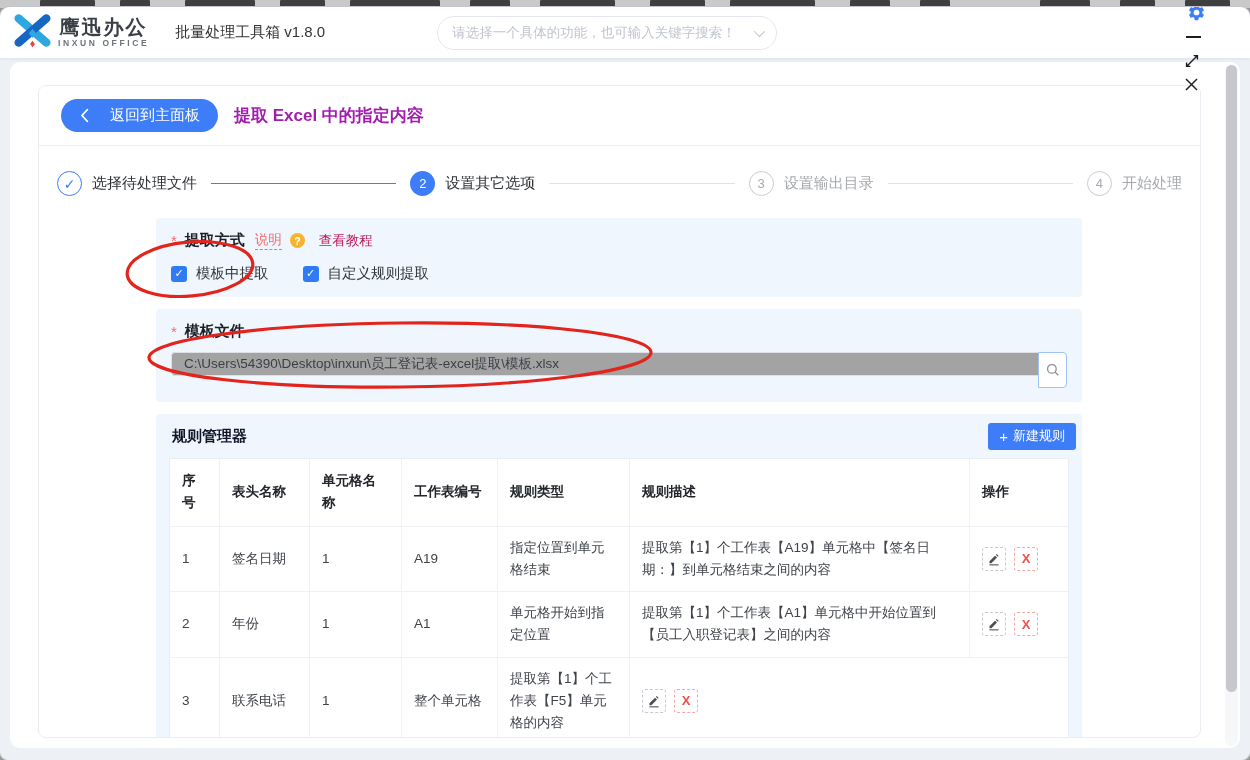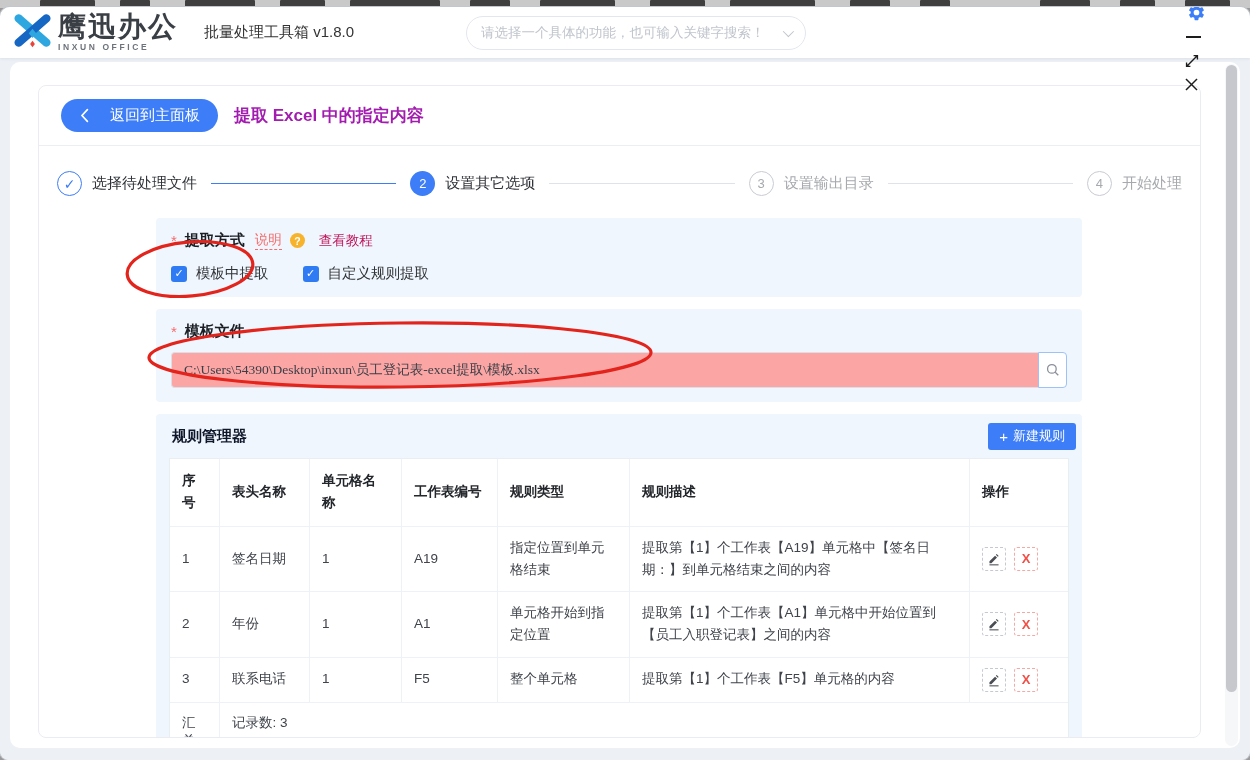--- a/index.html
+++ b/index.html
@@ -9,21 +9,21 @@
   
   .top-remnant { position:absolute; top:0; left:0; right:0; height:8px; background:#c9c9c9; }
   .top-remnant .frag { position:absolute; top:0; height:8px; background:#3f3f3f; border-radius:1px; }
 
   .window { position:absolute; top:7px; left:0; right:0; bottom:0; background:#edf0f5; border-radius:10px 10px 9px 9px; overflow:hidden; box-shadow:0 0 0 1px #c3c6cc; }
 
   
   .titlebar { position:relative; height:51px; background:#fff; display:flex; align-items:center; padding:0 18px 0 14px; box-shadow:0 1px 3px rgba(40,60,90,.08); z-index:5; }
   .logo { display:flex; align-items:center; gap:7px; }
   .logo-text { display:flex; flex-direction:column; line-height:1; }
-  .logo-cn { font-size:28px; font-weight:bold; color:#3a3f46; letter-spacing:2px; }
+  .logo-cn { font-size:20px; font-weight:bold; color:#3a3f46; letter-spacing:2px;text-align:center; }
   .logo-en { font-size:8.5px; color:#6d7димж; color:#6d737b; letter-spacing:2.6px; margin-top:2px; font-weight:bold; }
   .app-title { margin-left:26px; font-size:15px; color:#333; }
   .tb-select { margin-left:112px; width:340px; height:34px; border:1px solid #e3e6ec; border-radius:17px; display:flex; align-items:center; padding:0 14px; color:#c0c4cc; font-size:13.5px; background:#fff; }
   .tb-select .chev { margin-left:auto; width:8px; height:8px; border-right:1.6px solid #c0c4cc; border-bottom:1.6px solid #c0c4cc; transform:rotate(45deg) translateY(-2px); }
   .tb-right { margin-left:auto; display:flex; align-items:center;flex-direction:column; }
   .user-btn { display:flex; align-items:center; gap:6px; height:32px; padding:0 16px; border:1px solid #3d7df7; border-radius:16px; color:#3d7df7; font-size:14px; background:#fff; cursor:pointer; }
   .icon-btn { display:flex; align-items:center; justify-content:center; width:24px; height:24px; cursor:pointer; }
   .gear { margin-left:42px; }
   .win-min { margin-left:36px; } .win-resize { margin-left:32px; } .win-close { margin-left:32px; }
   .min-bar { width:15px; height:2px; background:#1d1d1d; }
@@ -59,21 +59,21 @@
   .sec-label { font-size:15px; font-weight:bold; color:#1c2026; }
   .link-help { color:#f56c6c; font-size:13.5px; border-bottom:1px dashed #f56c6c; margin-left:4px; cursor:pointer; }
   .qmark { width:15px; height:15px; border-radius:50%; background:#f7b32b; color:#fff; font-size:10.5px; font-weight:bold; display:flex; align-items:center; justify-content:center; margin-left:2px; cursor:pointer; }
   .link-tut { color:#be185d; font-size:13.5px; margin-left:8px; cursor:pointer; }
   .check-row { display:flex; align-items:center; gap:34px; margin-top:14px; }
   .check-item { display:flex; align-items:center; gap:9px; cursor:pointer; }
   .checkbox { width:16px; height:16px; border-radius:3px; background:#2e7bf3; color:#fff; font-size:11px; display:flex; align-items:center; justify-content:center; }
   .check-label { font-size:14.5px; color:#2f3237; }
 
   .input-row { display:flex; margin-top:11px; }
-  .text-input { flex:1; height:36px; border:1px solid #dcdfe6; border-right:none; border-radius:4px 0 0 4px; background:#fca5a5; padding:0 12px; font-size:13.5px; color:#3a3f46; font-family:Liberation Serif, serif; outline:none; }
+  .text-input { flex:1; height:24px; border:1px solid #dcdfe6; border-right:none; border-radius:4px 0 0 4px; background:#a3a3a3; padding:0 12px; font-size:13.5px; color:#3a3f46; font-family:Liberation Sans, sans-serif; outline:none; }
   .search-append { width:29px; height:36px; border:1px solid #9ec2f7; border-radius:0 4px 4px 0; background:#fff; display:flex; align-items:center; justify-content:center; cursor:pointer; }
 
   
   .section.rules { padding:0 0 10px 0; }
   .rules-head { display:flex; align-items:center; height:44px; padding:0 6px 0 16px; }
   .rules-title { font-size:15px; font-weight:bold; color:#0f172a; }
   .new-rule-btn { margin-left:auto; height:27px; padding:0 11px; background:#3d7df7; color:#fff; border:none; border-radius:3px; font-size:13px; display:flex; align-items:center; gap:5px; cursor:pointer; }
   .new-rule-btn .plus { font-size:15px; line-height:1; }
 
   .table { margin:0 13px; background:#fff; border:1px solid #e9edf4; font-size:13.5px; }
@@ -319,21 +319,20 @@
                       </svg>
                     </span>
                     <span class="op-btn op-del">X</span>
                   </div>
                 </div>
 
                 <div class="trow">
                   <div>3</div>
                   <div>联系电话</div>
                   <div>1</div>
-                  <div>F5</div>
                   <div>
                       <span class="wrap">整个单元格</span>
                     </div>
                   <div>
                       <span class="wrap">提取第【1】个工作表【F5】单元格的内容</span>
                     </div>
                   <div class="ops">
                     <span class="op-btn op-edit">
                       <svg width="14" height="14" viewBox="0 0 20 20">
                         <path d="M3.5 13.2 V16 h2.8 l8-8 -2.8-2.8 z M12.6 4.1 l2.8 2.8 1.3-1.3 -2.8-2.8 z" fill="#4a4d52"></path>

